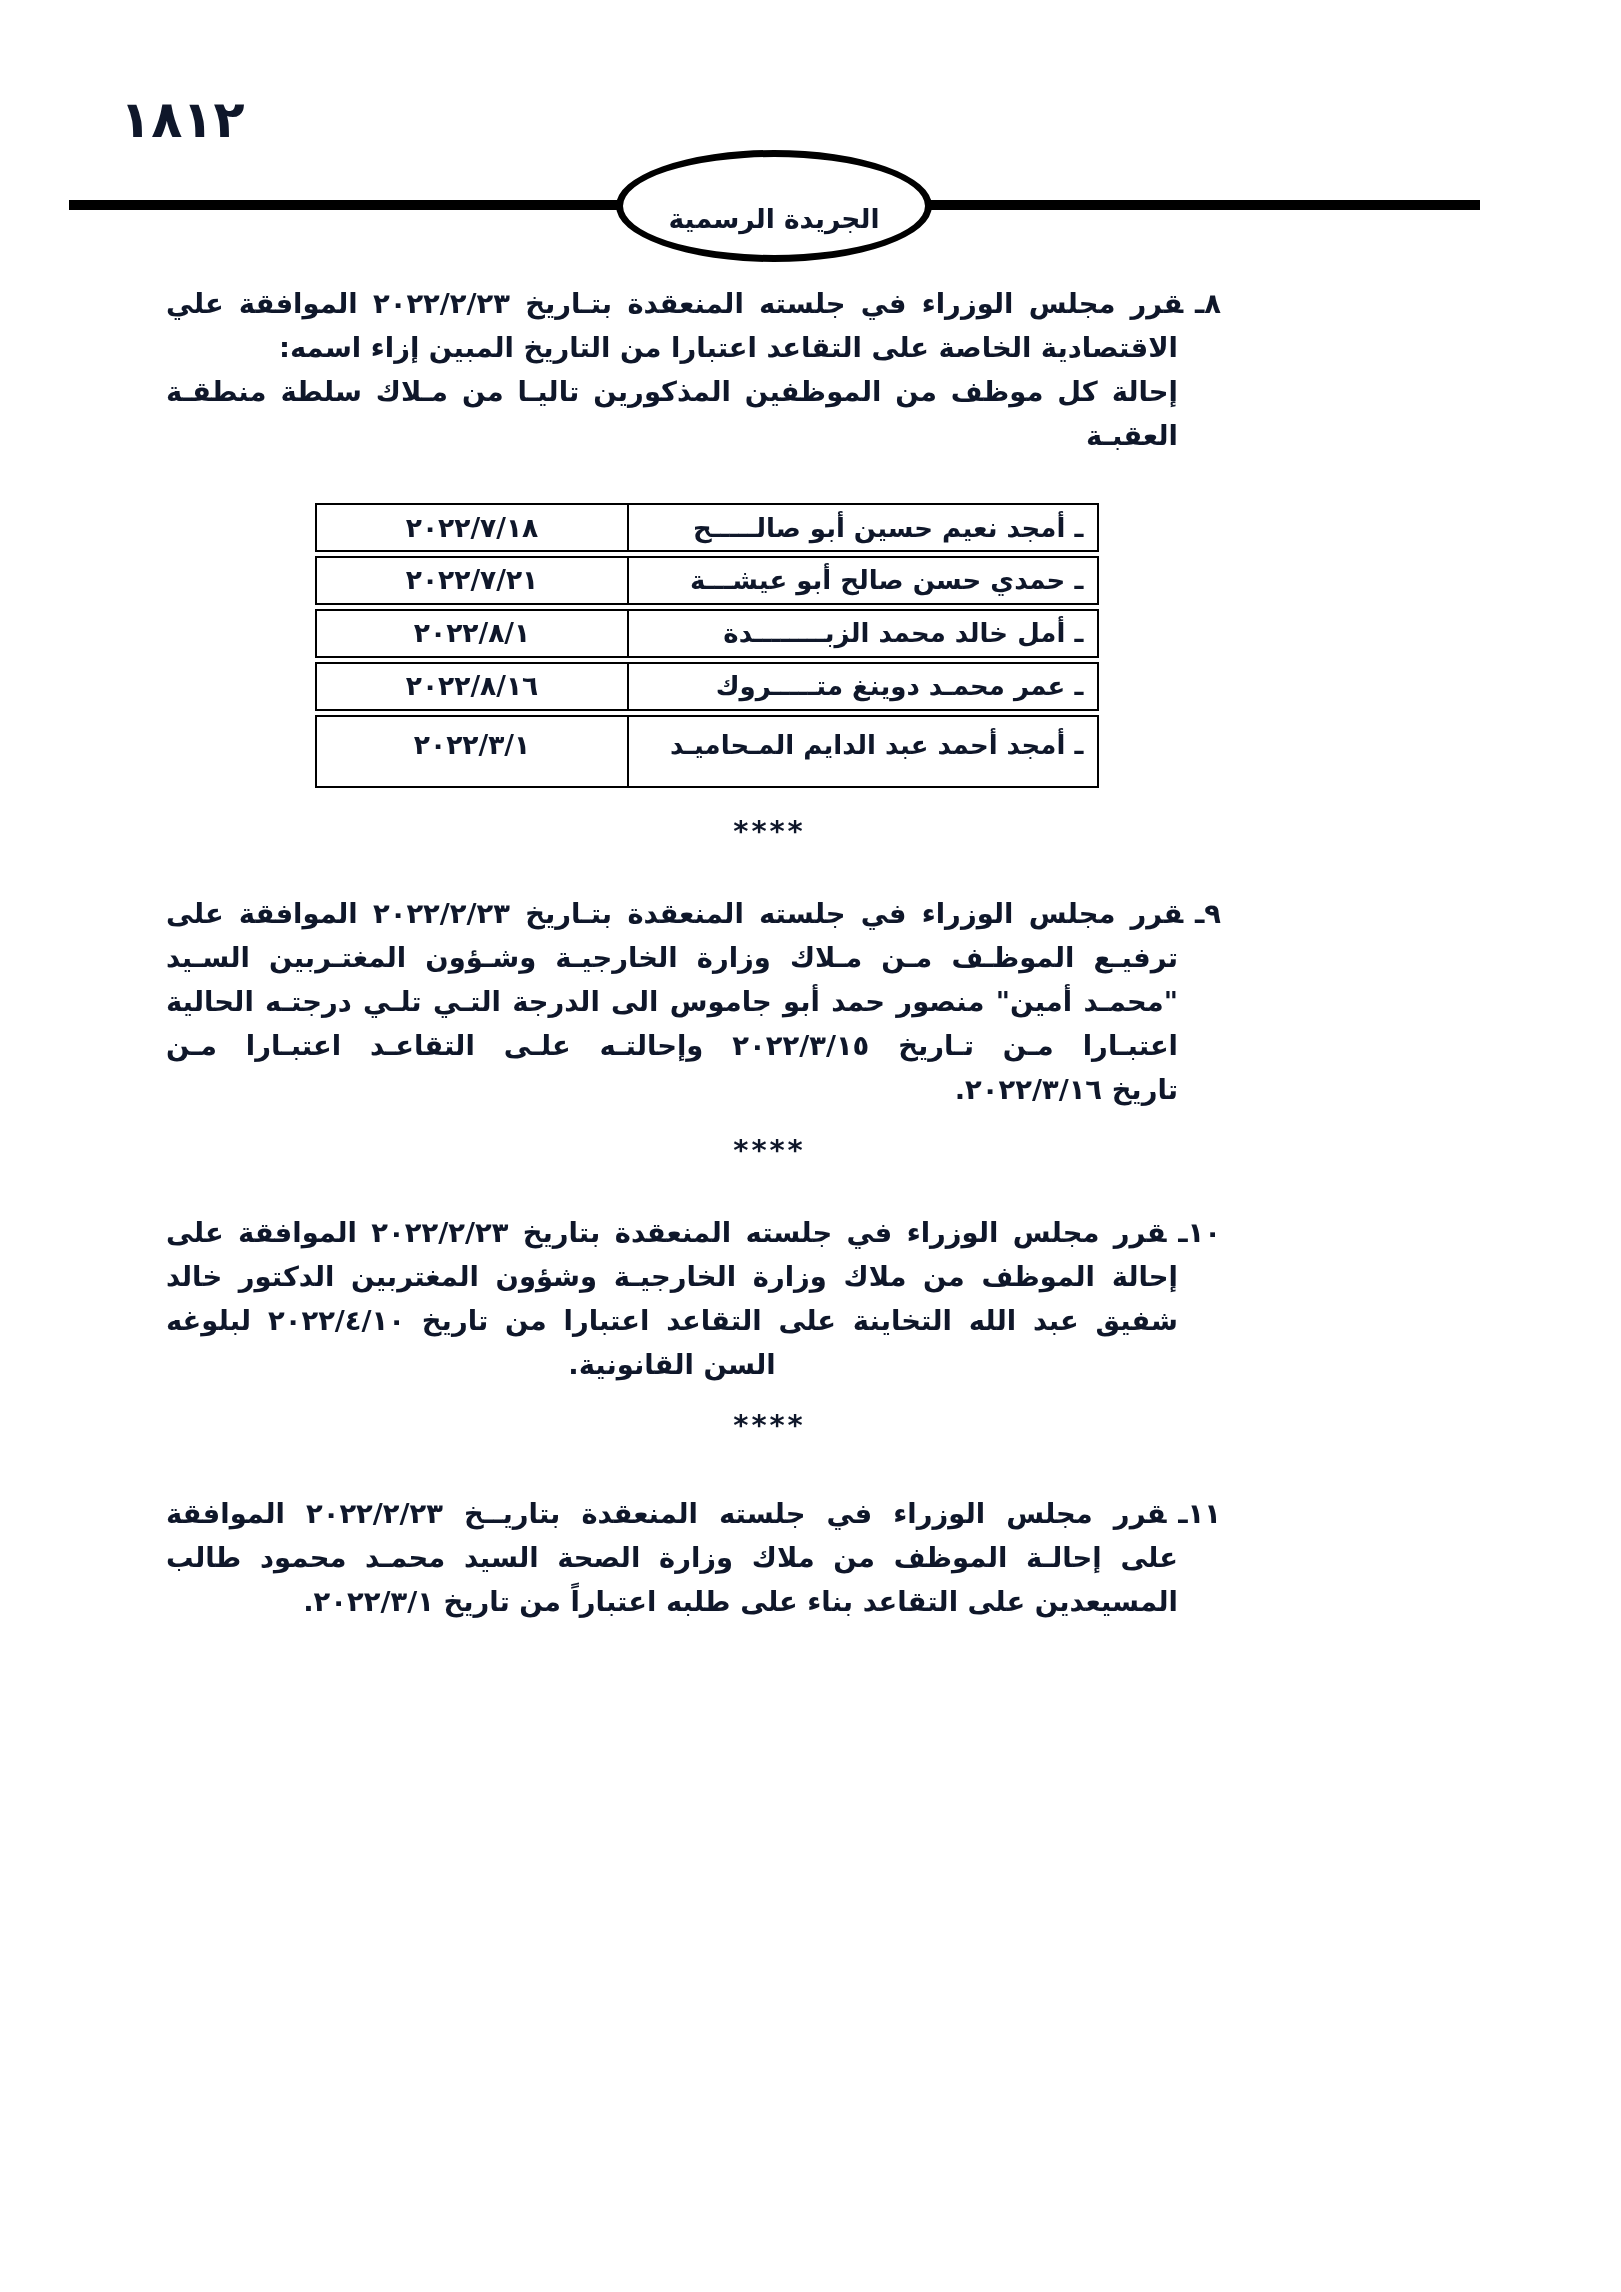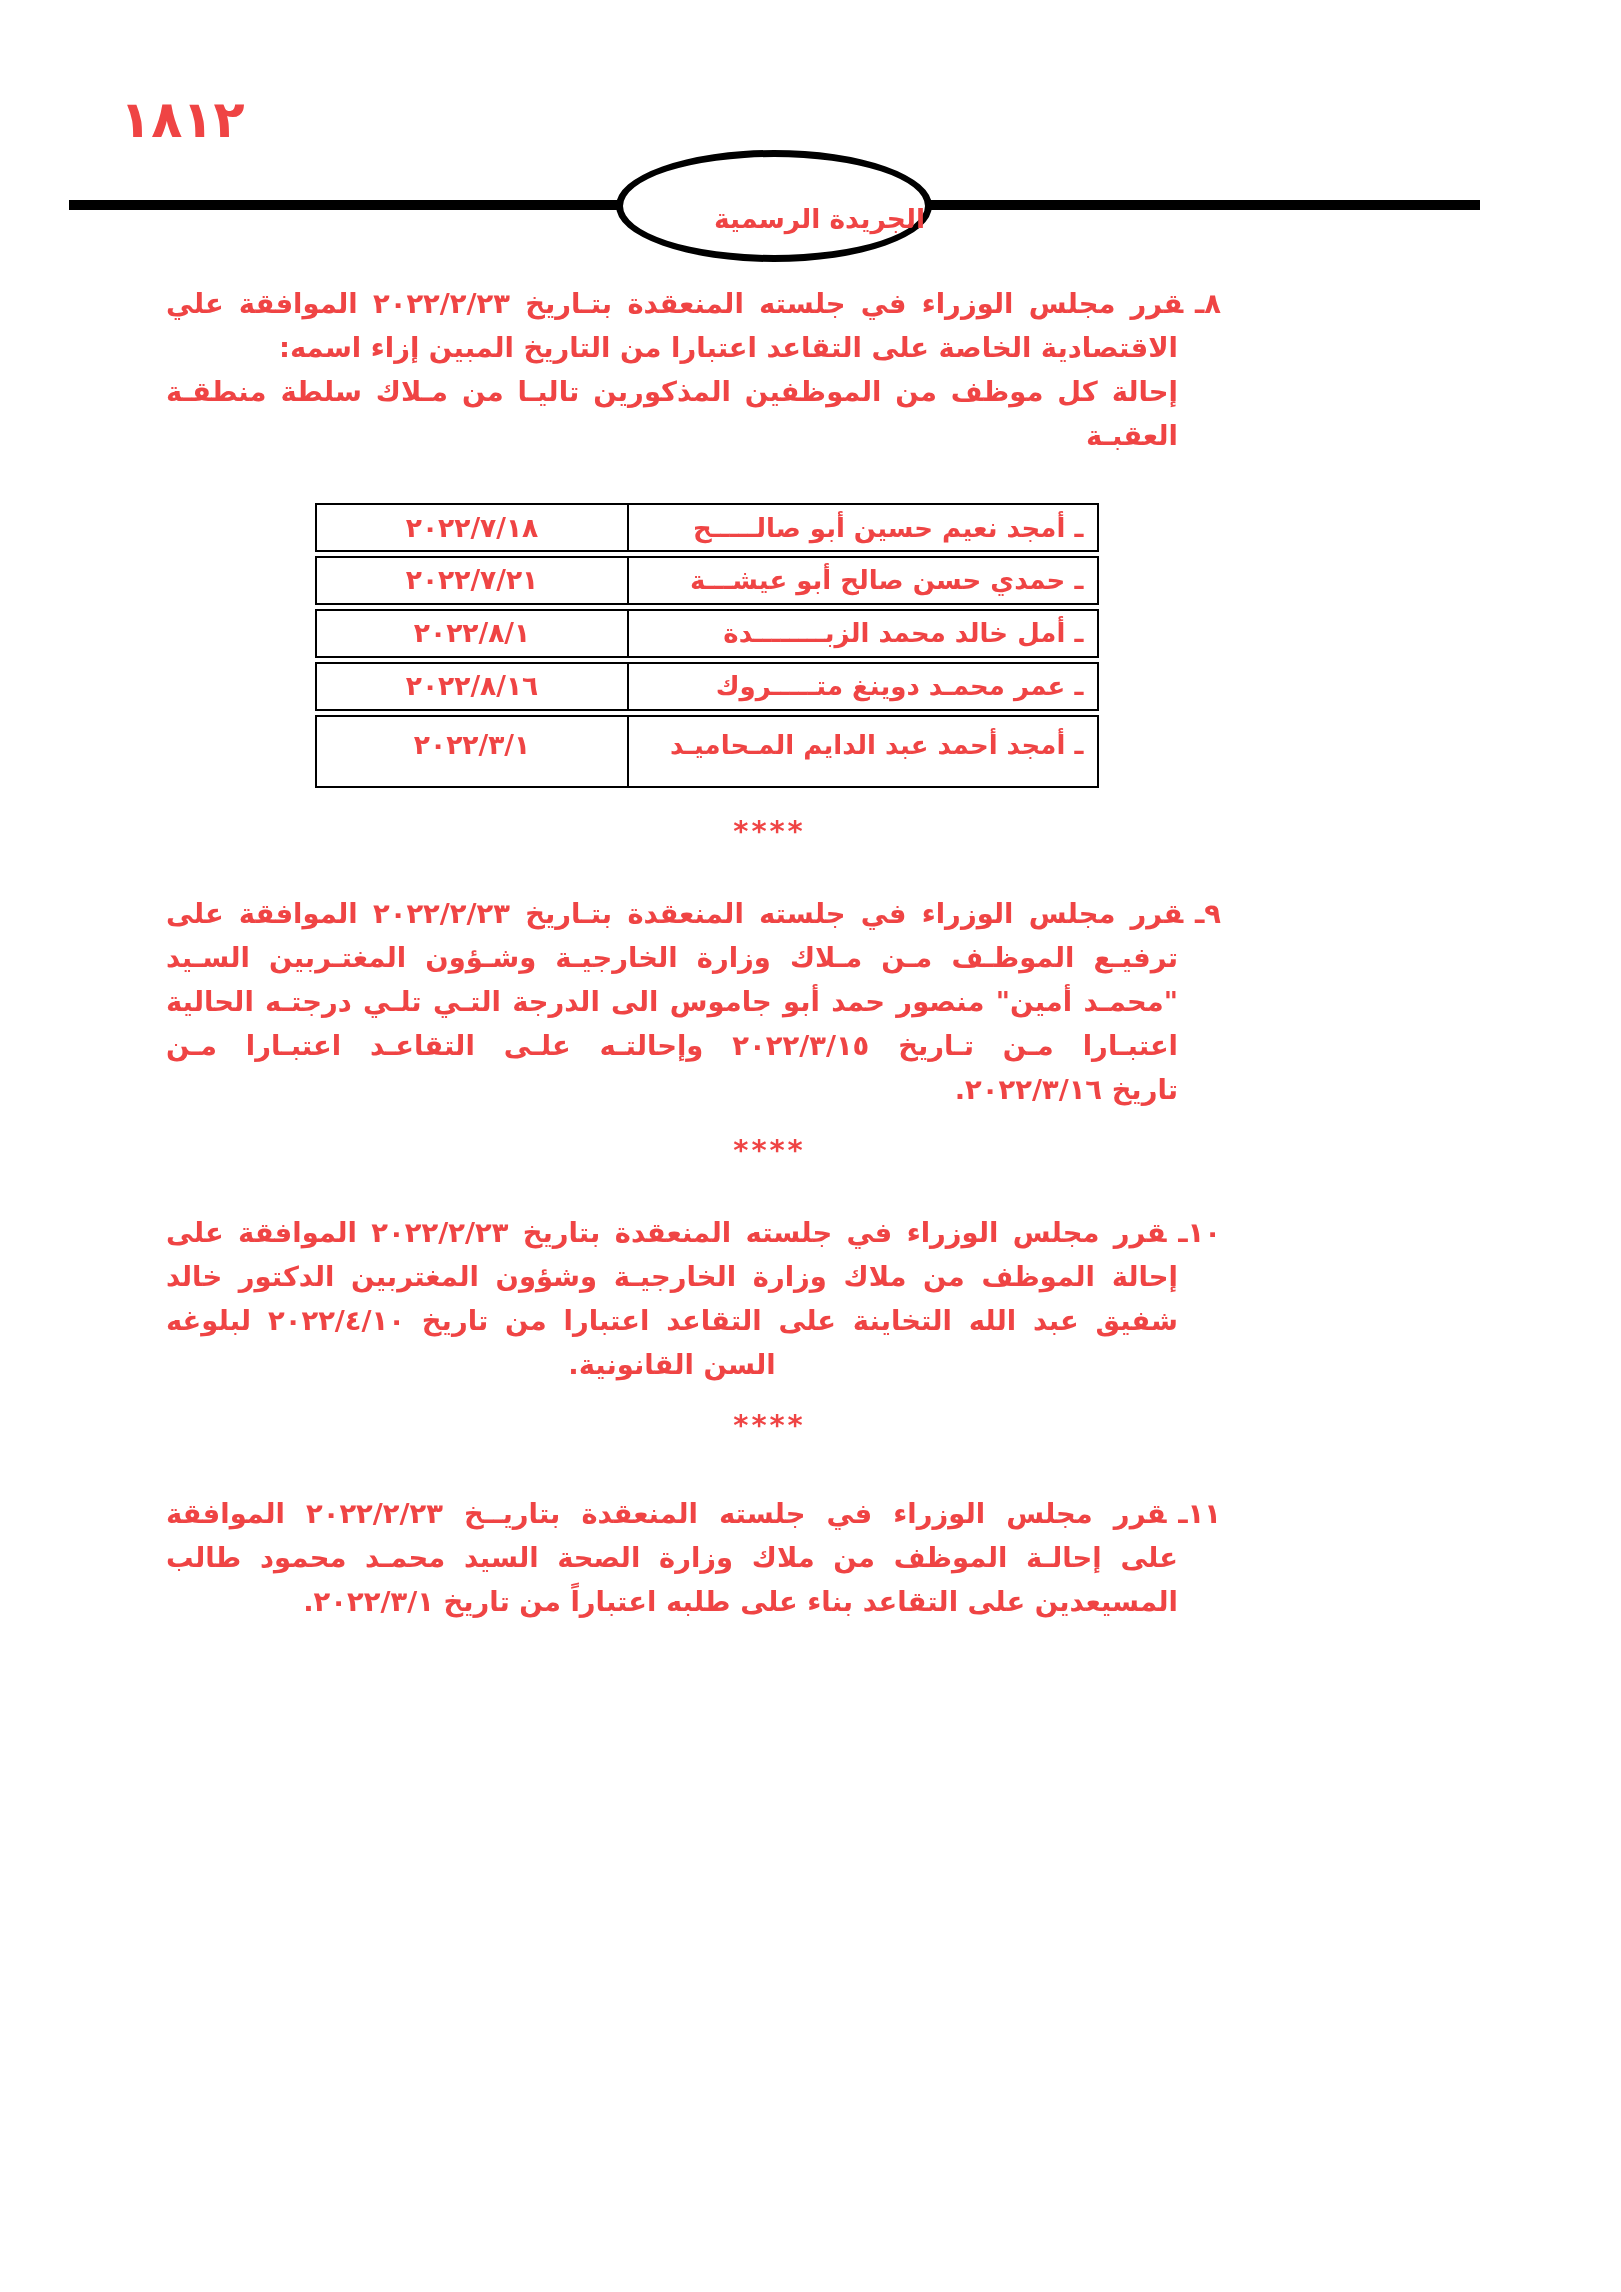--- a/index.html
+++ b/index.html
@@ -5,21 +5,21 @@
   html, body {
     margin: 0;
     padding: 0;
     background: #ffffff;
   }
   .page {
     position: relative;
     width: 1621px;
     height: 2293px;
     background: #ffffff;
-    color: #ef4444;
+    color: #0f172a;
     font-family: "DejaVu Sans", sans-serif;
     direction: rtl;
     overflow: hidden;
   }
   
   .page-num {
     position: absolute;
     top: 90px;
     left: 120px;
     font-size: 51px;
@@ -40,21 +40,21 @@
     top: 150px;
     left: 616px;
     width: 316px;
     height: 112px;
     box-sizing: border-box;
     background: #ffffff;
     border: 7.8px solid #000000;
     border-radius: 50%;
     display: flex;
     align-items: center;
-    justify-content: flex-start;
+    justify-content: center;
     z-index: 2;
   }
   .oval-label {
     font-size: 26.5px;
     font-weight: bold;
     margin-top: 25.5px;
     white-space: nowrap;
   }
   
   .content {

